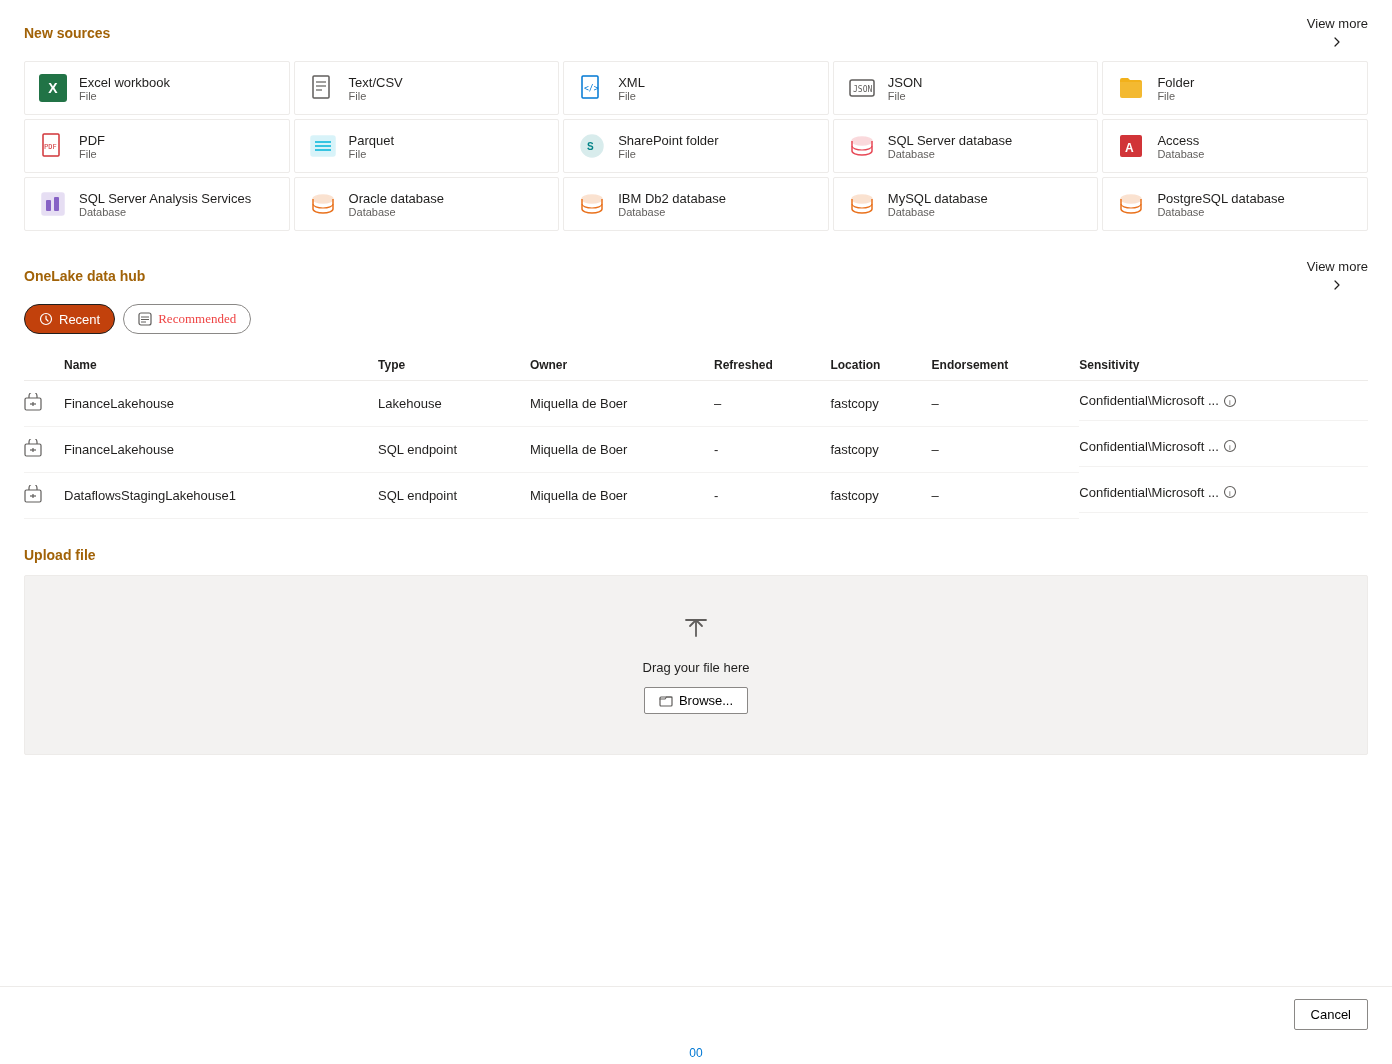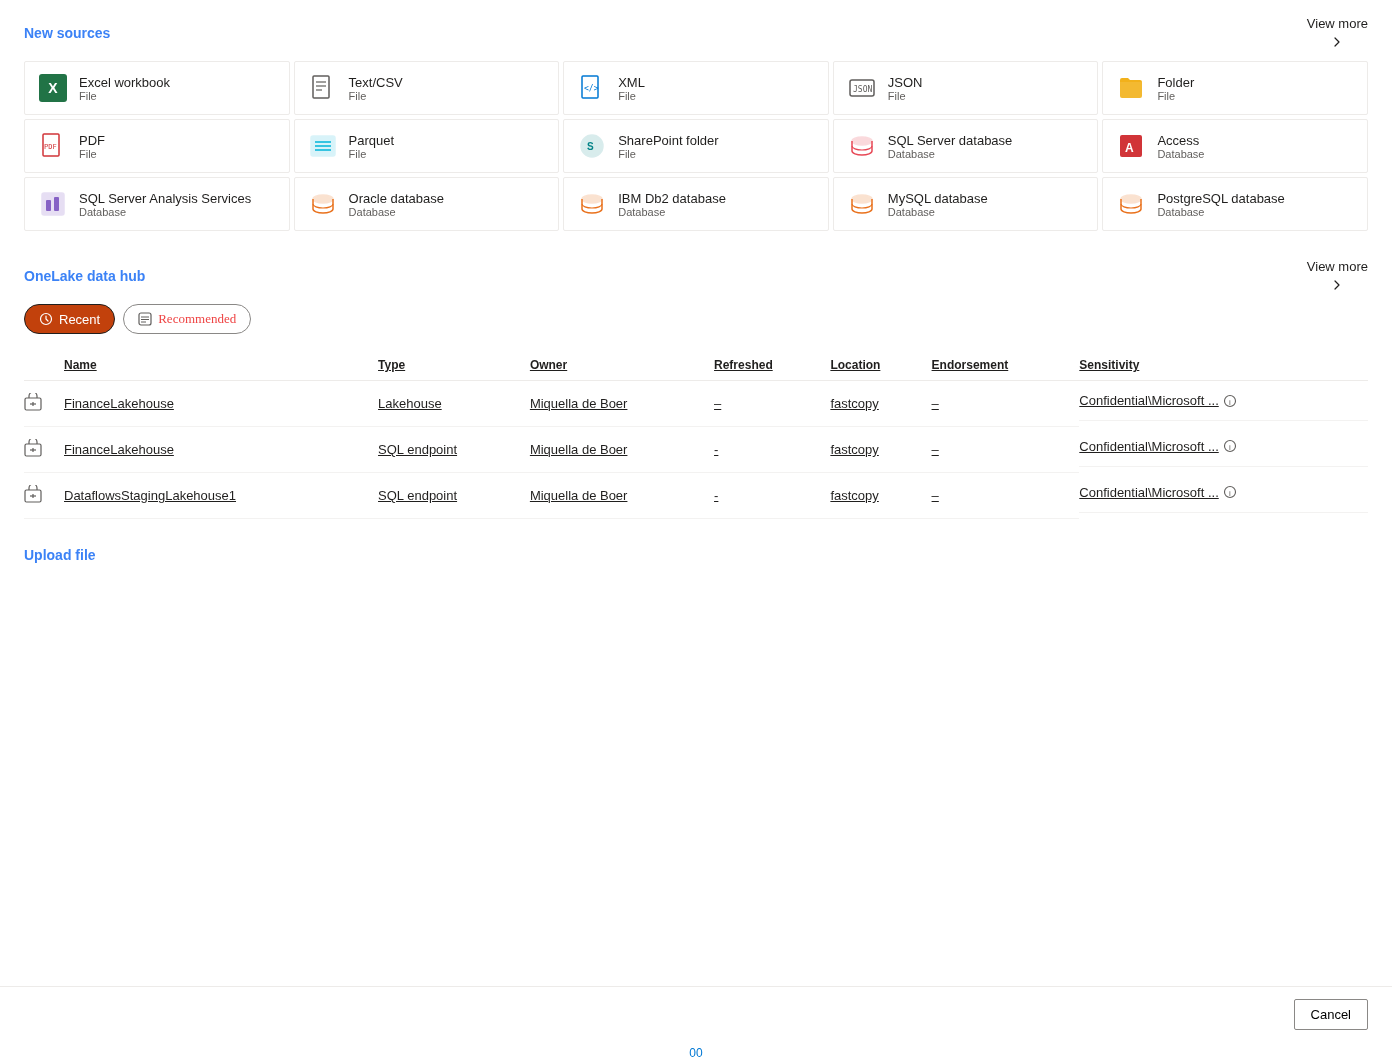--- a/index.html
+++ b/index.html
@@ -39,21 +39,21 @@
     
     .section-header {
       display: flex;
       justify-content: space-between;
       align-items: center;
       margin-bottom: 12px;
     }
     .section-title {
       font-size: 14px;
       font-weight: 600;
-      color: #3b82f6;
+      color: #a16207;
     }
     .view-more {
       font-size: 13px;
       color: #201f1e;
       cursor: pointer;
       display: flex;
       align-items: center;
       gap: 4px;
       text-decoration: none;
       flex-direction: column;
@@ -117,21 +117,21 @@
       color: #fff;
       border-color: #201f1e;
     }
     .tab-btn.inactive {
       background: #fff;
       color: #ef4444;
       font-family: Liberation Serif, serif;
     }
 
     
-    .data-table { width: 100%; border-collapse: collapse; text-decoration: underline; }
+    .data-table { width: 100%; border-collapse: collapse; }
     .data-table th {
       text-align: left;
       font-size: 12px;
       font-weight: 600;
       color: #201f1e;
       padding: 8px 8px 8px 0;
       border-bottom: 1px solid #edebe9;
     }
     .data-table td {
       padding: 12px 8px 12px 0;
@@ -525,20 +525,35 @@
       </td>
     </tr>
         </tbody>
     </table>
   </div>
 
   <div class="upload-section">
     <div class="section-header">
       <span class="section-title">Upload file</span>
     </div>
+    <div class="upload-dropzone">
+      <svg width="32" height="32" viewBox="0 0 32 32" fill="none" class="upload-icon">
+        <line x1="16" y1="20" x2="16" y2="4" stroke="#605e5c" stroke-width="1.8" stroke-linecap="round"></line>
+        <polyline points="10,10 16,4 22,10" stroke="#605e5c" stroke-width="1.8" stroke-linecap="round" stroke-linejoin="round"></polyline>
+        <line x1="6" y1="4" x2="26" y2="4" stroke="#605e5c" stroke-width="1.8" stroke-linecap="round"></line>
+      </svg>
+      <span class="upload-text">Drag your file here</span>
+      <button class="browse-btn">
+        <svg width="14" height="14" viewBox="0 0 14 14" fill="none">
+          <rect x="1" y="3" width="12" height="9" rx="1" stroke="#605e5c" stroke-width="1.2" fill="white"></rect>
+          <path d="M1 5h5l1.5-2H13" stroke="#605e5c" stroke-width="1.2" stroke-linecap="round" fill="none"></path>
+        </svg>
+        <span>Browse...</span>
+      </button>
+    </div>
   </div>
 </div>
 
 <div class="footer">
   <button class="cancel-btn">Cancel</button>
 </div>
 
 <div class="bottom-indicator">00</div>
 
 </body></html>

